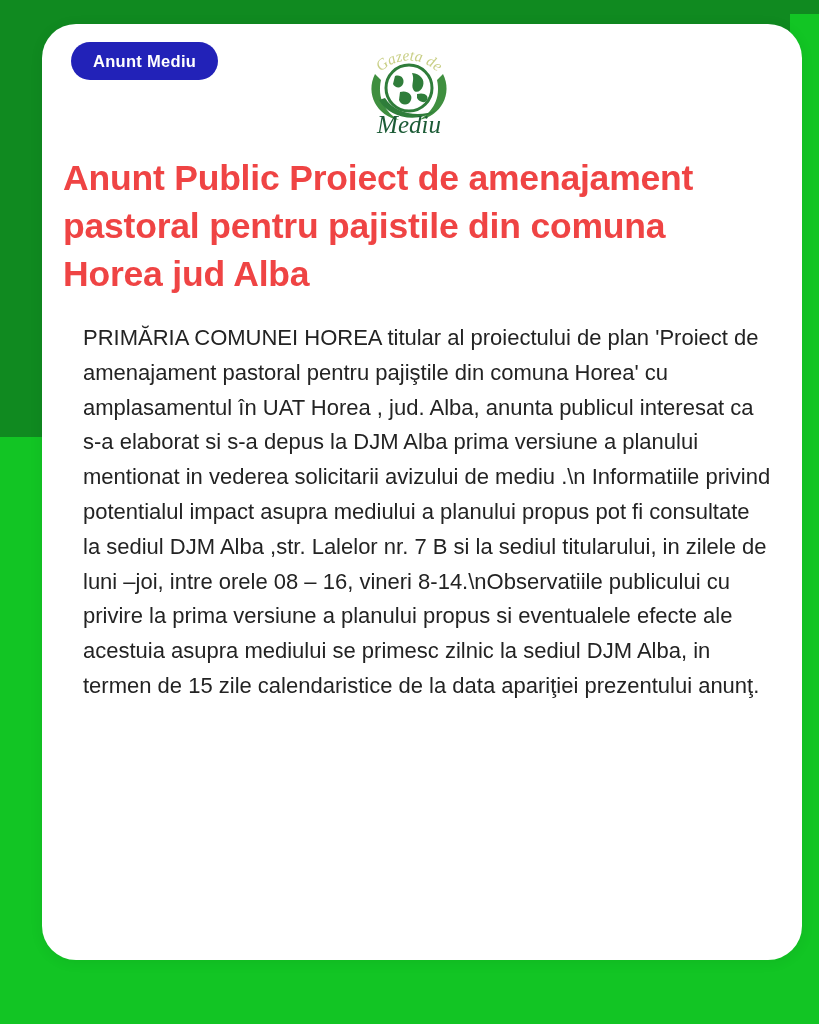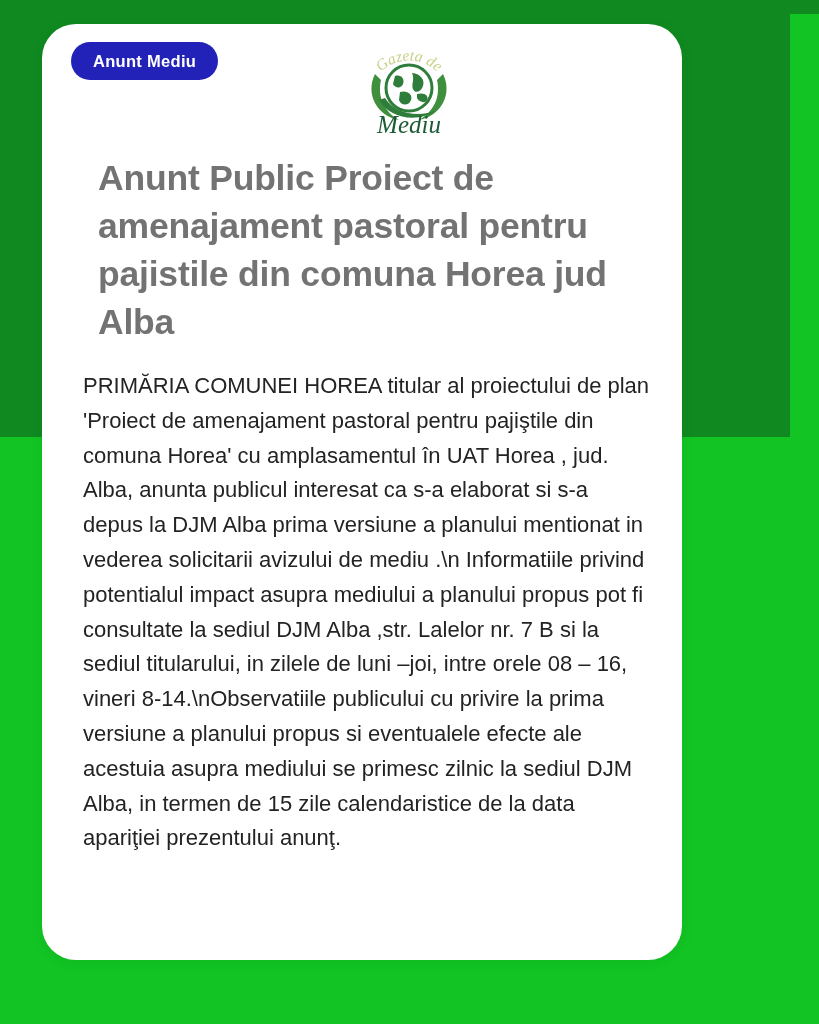--- a/index.html
+++ b/index.html
@@ -38,21 +38,21 @@
     width: 29px;
     height: 423px;
     background: #12c524;
   }
 
   
   #card {
     position: absolute;
     left: 42px;
     top: 24px;
-    width: 640px;
+    width: 760px;
     height: 936px;
     background: #ffffff;
     border-radius: 34px;
     box-shadow: 0 2px 14px rgba(0,0,0,0.07);
     overflow: hidden;
   }
 
   
   #card-header {
     position: relative;
@@ -81,22 +81,22 @@
     position: absolute;
     left: 313px;
     top: 8px;
     width: 108px;
     height: 108px;
   }
   #brand-logo svg { display: block; }
 
   
   #page-title {
-    margin: 12px 41px 0 56px;
-    color: #737373;
+    margin: 12px 41px 0 21px;
+    color: #ef4444;
     font-size: 35.5px;
     font-weight: bold;
     line-height: 48px;
     letter-spacing: -0.2px;
   }
 
   
   #announcement-body {
     margin: 23px 30px 0 41px;
     color: #232323;

